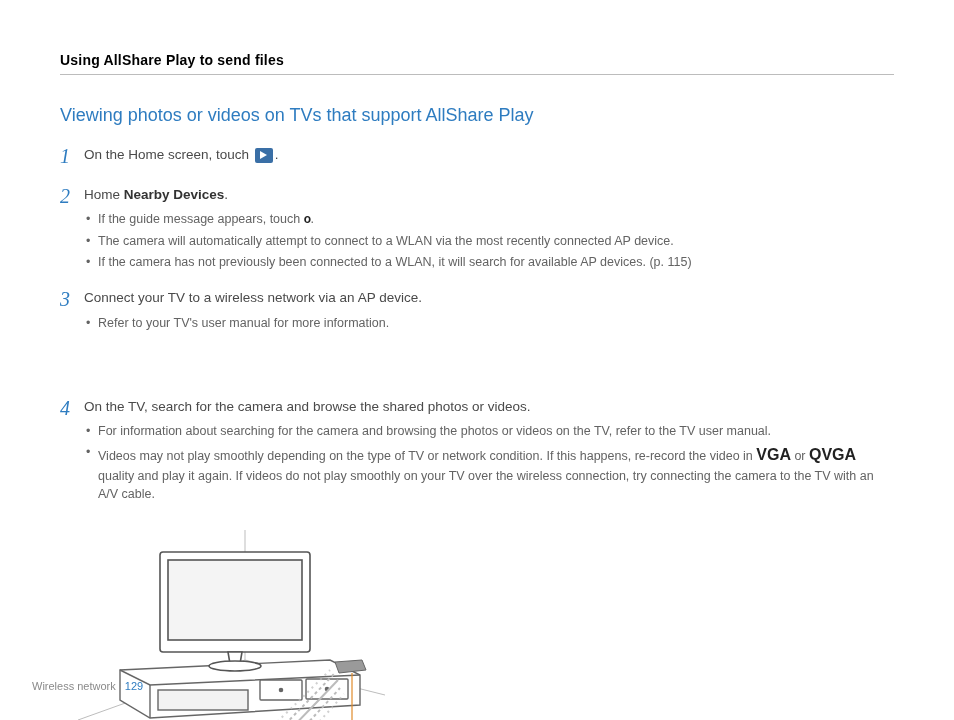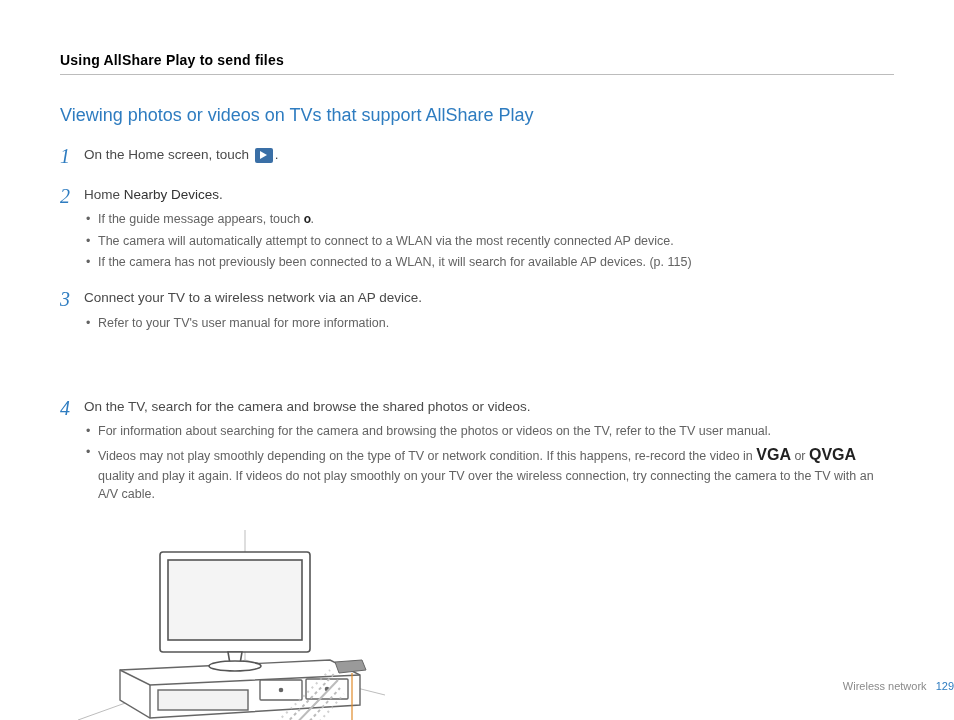--- a/index.html
+++ b/index.html
@@ -10,28 +10,28 @@
   .cols { display: flex; gap: 48px; margin-top: 28px; flex-direction: column; }
   .col { flex: 1 1 0; min-width: 0; }
   .section-title { color: #2e7cc0; font-size: 18px; font-weight: 400; line-height: 1.35; margin-bottom: 18px; }
   .step { display: flex; gap: 10px; margin-bottom: 14px; }
   .stepnum { font-style: italic; color: #2e7cc0; font-size: 20px; font-family: Georgia, 'Times New Roman', serif; line-height: 1.1; min-width: 14px; }
   .step-body { font-size: 13.5px; color: #4a4a4a; line-height: 1.45; }
   .step-body .lead { margin-bottom: 6px; }
   .bullets { list-style: none; padding-left: 2px; }
   .bullets li { position: relative; padding-left: 12px; font-size: 12.5px; color: #636363; line-height: 1.45; margin-bottom: 3px; }
   .bullets li::before { content: "•"; position: absolute; left: 0; top: 0; color: #636363; }
-  .bold { font-weight: 400; color: #333; }
+  .bold { font-weight: 700; color: #333; }
   .inline-icon { display: inline-flex; vertical-align: middle; margin: 0 2px; }
   .icon-box { width: 18px; height: 15px; background: #3a6fa6; border-radius: 2px; position: relative; display: inline-block; }
   .icon-box::after { content: ""; position: absolute; left: 5px; top: 3px; width: 0; height: 0; border-left: 7px solid #fff; border-top: 4.5px solid transparent; border-bottom: 4.5px solid transparent; }
   .ok-label { font-weight: 700; font-family: Arial, sans-serif; font-size: 12px; color: #222; letter-spacing: -0.5px; }
   .res-label { font-weight: 700; font-family: Arial, sans-serif; font-size: 16px; color: #222; letter-spacing: 0px; }
   .diagram-wrap { margin-top: 24px; width: 100%; display: flex; justify-content: flex-start; }
-  .footer { position: absolute; bottom: 28px; left: 0; right: 0; text-align: right; font-size: 11px; color: #8a8a8a; padding-left: 32px; }
+  .footer { position: absolute; bottom: 28px; left: 0; right: 8px; text-align: left; font-size: 11px; color: #8a8a8a; padding-left: 32px; }
   .footer .pg { color: #2e7cc0; margin-left: 6px; }
 </style>
 </head>
 <body>
 
 <div class="page">
 
   <div class="running-head">Using AllShare Play to send files</div>
   <hr class="hr">
 

